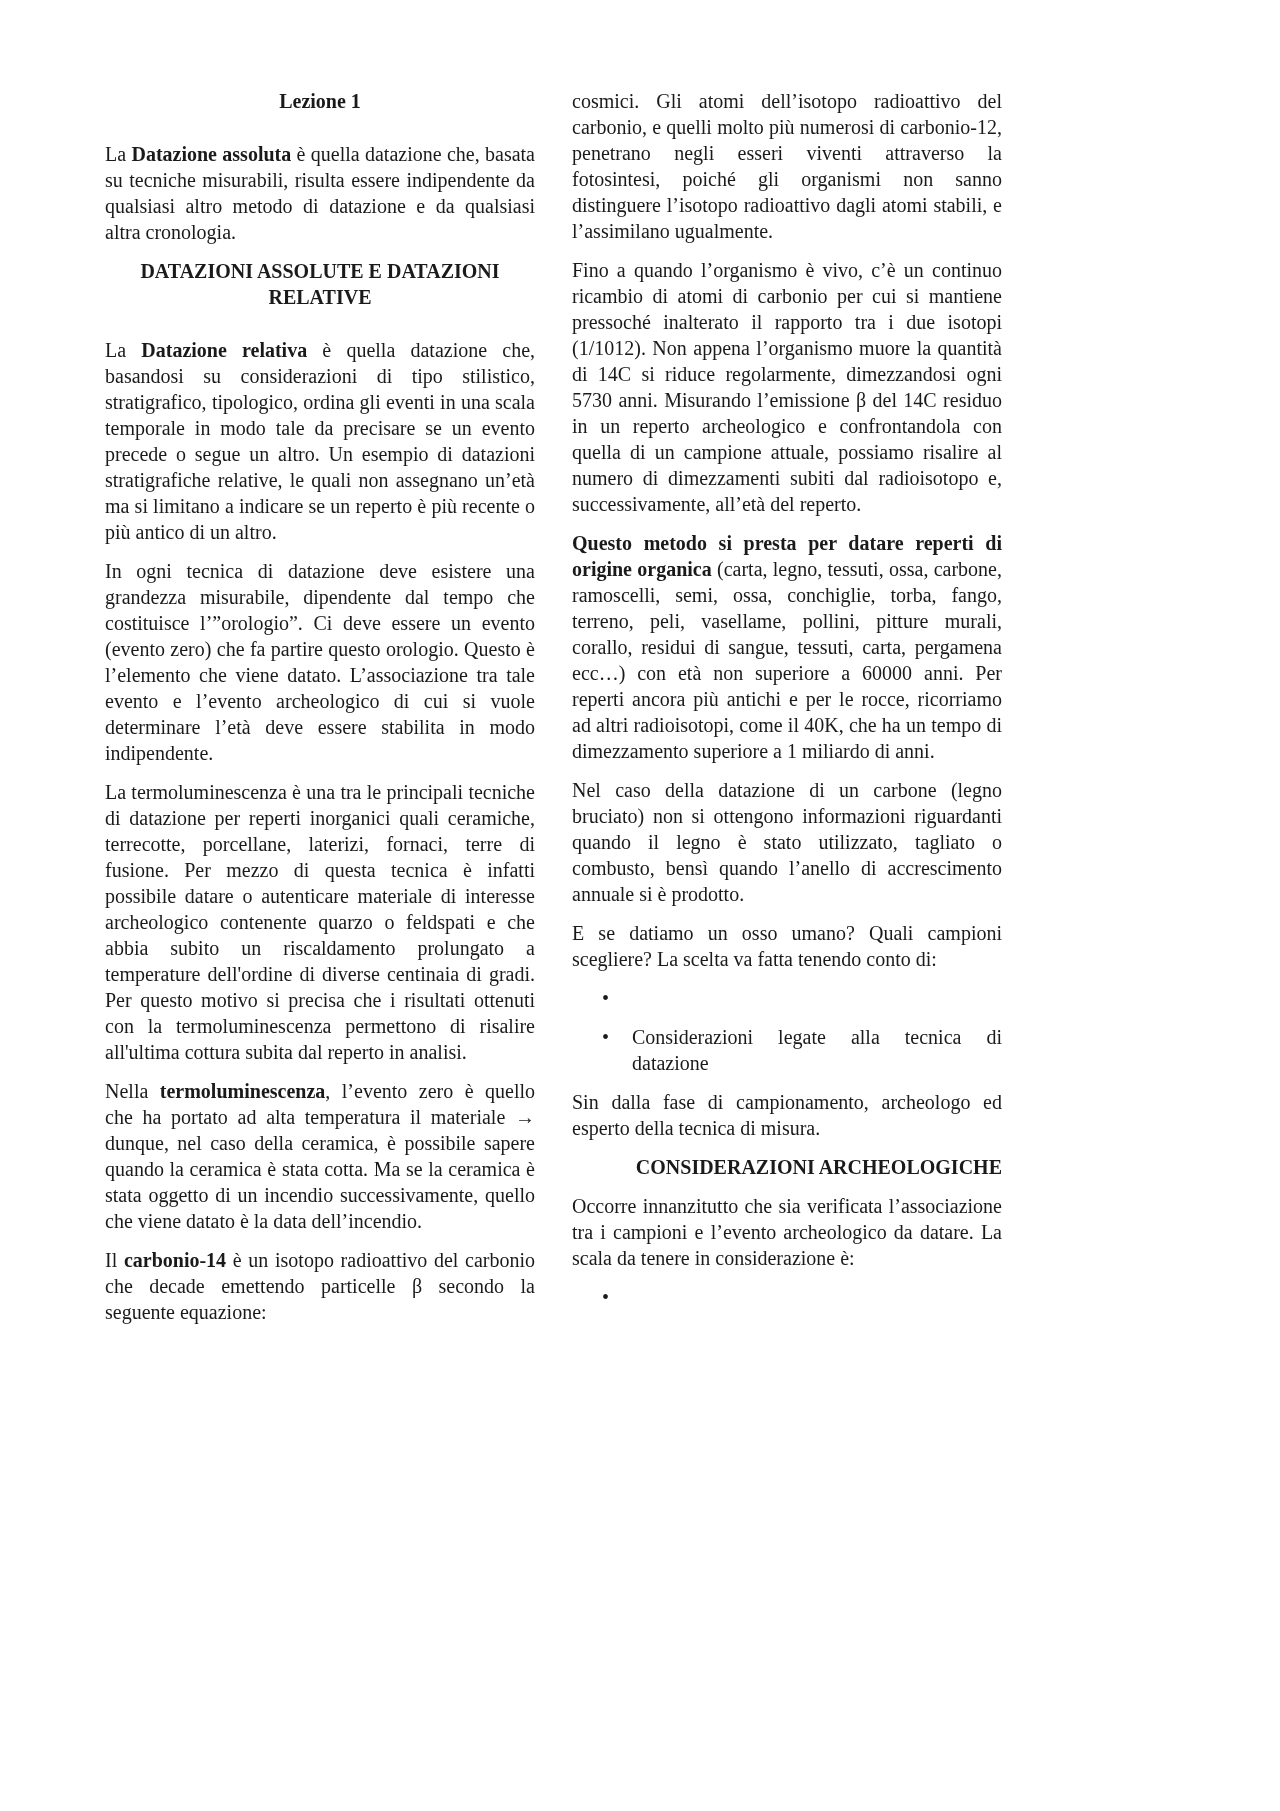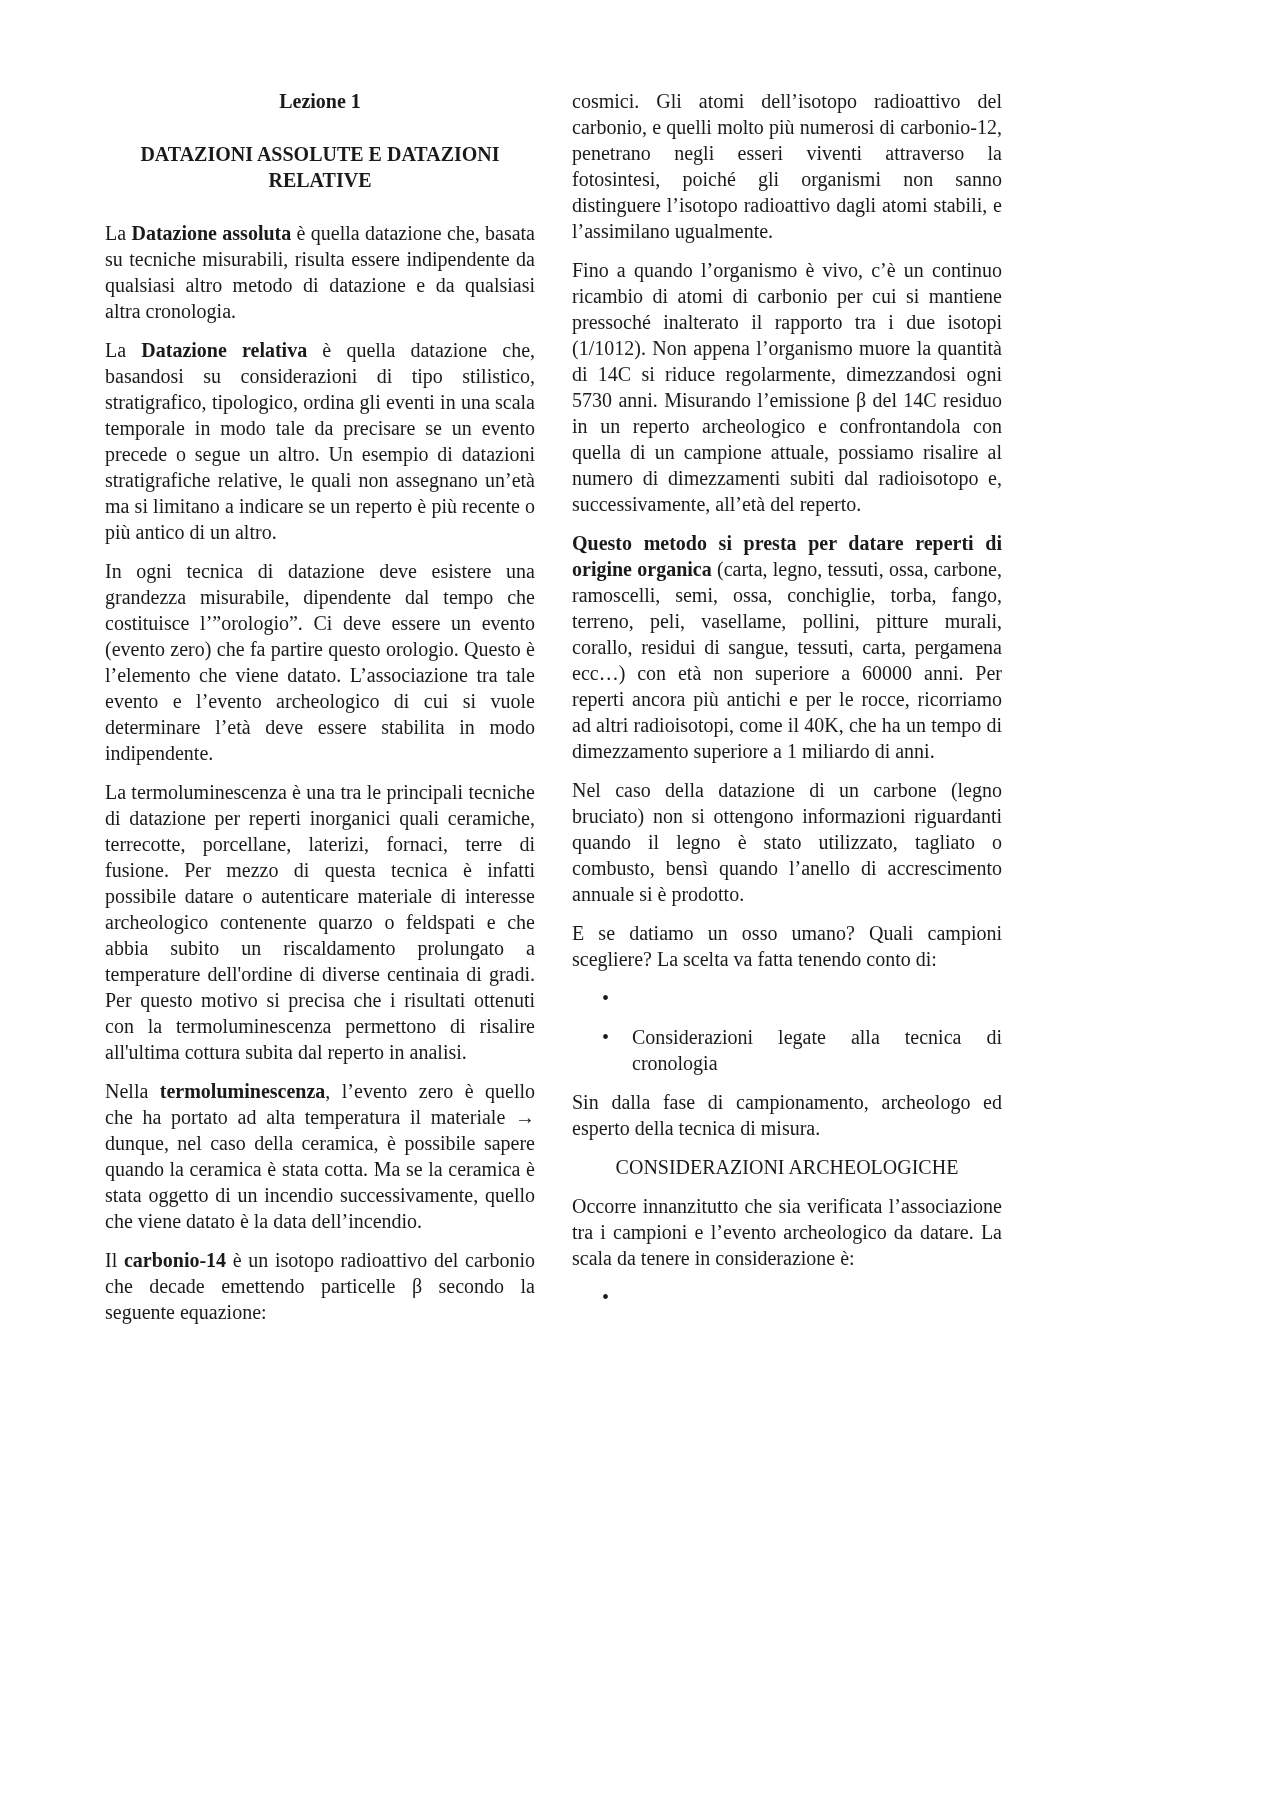--- a/index.html
+++ b/index.html
@@ -35,22 +35,23 @@
     text-align: center;
     font-weight: bold;
     margin-bottom: 27px;
   }
   .block.heading {
     text-align: center;
     font-weight: bold;
     margin-bottom: 27px;
   }
   .block.subheading {
-    text-align: center;
+    text-align: right;
     margin-bottom: 13px;
+    font-weight: bold;
   }
   .block.equation {
     text-align: left;
     margin-top: 46px;
     margin-bottom: 16px;
   }
   .block.bullet {
     display: flex;
     padding-left: 30px;
     margin-bottom: 13px;
@@ -67,40 +68,40 @@
   }
   .seg.bold { font-weight: bold; }
 </style>
 </head>
 <body style="color: rgb(26, 26, 26);">
 
 <div class="page" style="background: rgb(255, 255, 255);">
   <div class="columns">
     <div class="col">
         <div class="block title"><span class="seg">Lezione 1</span></div>
+        <div class="block p"><span class="seg">La </span><span class="seg bold">Datazione assoluta</span><span class="seg"> è quella datazione che, basata su tecniche misurabili, risulta essere indipendente da qualsiasi altro metodo di datazione e da qualsiasi altra cronologia.</span></div>
         <div class="block heading"><span class="seg">DATAZIONI ASSOLUTE E DATAZIONI RELATIVE</span></div>
-        <div class="block p"><span class="seg">La </span><span class="seg bold">Datazione assoluta</span><span class="seg"> è quella datazione che, basata su tecniche misurabili, risulta essere indipendente da qualsiasi altro metodo di datazione e da qualsiasi altra cronologia.</span></div>
         <div class="block p"><span class="seg">La </span><span class="seg bold">Datazione relativa</span><span class="seg"> è quella datazione che, basandosi su considerazioni di tipo stilistico, stratigrafico, tipologico, ordina gli eventi in una scala temporale in modo tale da precisare se un evento precede o segue un altro. Un esempio di datazioni stratigrafiche relative, le quali non assegnano un’età ma si limitano a indicare se un reperto è più recente o più antico di un altro.</span></div>
         <div class="block p"><span class="seg">In ogni tecnica di datazione deve esistere una grandezza misurabile, dipendente dal tempo che costituisce l’”orologio”. Ci deve essere un evento (evento zero) che fa partire questo orologio. Questo è l’elemento che viene datato. L’associazione tra tale evento e l’evento archeologico di cui si vuole determinare l’età deve essere stabilita in modo indipendente.</span></div>
         <div class="block p"><span class="seg">La termoluminescenza è una tra le principali tecniche di datazione per reperti inorganici quali ceramiche, terrecotte, porcellane, laterizi, fornaci, terre di fusione. Per mezzo di questa tecnica è infatti possibile datare o autenticare materiale di interesse archeologico contenente quarzo o feldspati e che abbia subito un riscaldamento prolungato a temperature dell'ordine di diverse centinaia di gradi. Per questo motivo si precisa che i risultati ottenuti con la termoluminescenza permettono di risalire all'ultima cottura subita dal reperto in analisi.</span></div>
         <div class="block p"><span class="seg">Nella </span><span class="seg bold">termoluminescenza</span><span class="seg">, l’evento zero è quello che ha portato ad alta temperatura il materiale → dunque, nel caso della ceramica, è possibile sapere quando la ceramica è stata cotta. Ma se la ceramica è stata oggetto di un incendio successivamente, quello che viene datato è la data dell’incendio.</span></div>
         <div class="block p"><span class="seg">Il </span><span class="seg bold">carbonio-14</span><span class="seg"> è un isotopo radioattivo del carbonio che decade emettendo particelle β secondo la seguente equazione:</span></div>
       </div>
     <div class="col">
         <div class="block p"><span class="seg">cosmici. Gli atomi dell’isotopo radioattivo del carbonio, e quelli molto più numerosi di carbonio-12, penetrano negli esseri viventi attraverso la fotosintesi, poiché gli organismi non sanno distinguere l’isotopo radioattivo dagli atomi stabili, e l’assimilano ugualmente.</span></div>
         <div class="block p"><span class="seg">Fino a quando l’organismo è vivo, c’è un continuo ricambio di atomi di carbonio per cui si mantiene pressoché inalterato il rapporto tra i due isotopi (1/1012). Non appena l’organismo muore la quantità di 14C si riduce regolarmente, dimezzandosi ogni 5730 anni. Misurando l’emissione β del 14C residuo in un reperto archeologico e confrontandola con quella di un campione attuale, possiamo risalire al numero di dimezzamenti subiti dal radioisotopo e, successivamente, all’età del reperto.</span></div>
         <div class="block p"><span class="seg bold">Questo metodo si presta per datare reperti di origine organica</span><span class="seg"> (carta, legno, tessuti, ossa, carbone, ramoscelli, semi, ossa, conchiglie, torba, fango, terreno, peli, vasellame, pollini, pitture murali, corallo, residui di sangue, tessuti, carta, pergamena  ecc…) con età non superiore a 60000 anni. Per reperti ancora più antichi e per le rocce, ricorriamo ad altri radioisotopi, come il 40K, che ha un tempo di dimezzamento superiore a 1 miliardo di anni.</span></div>
         <div class="block p"><span class="seg">Nel caso della datazione di un carbone (legno bruciato) non si ottengono informazioni riguardanti quando il legno è stato utilizzato, tagliato o combusto, bensì quando l’anello di accrescimento annuale si è prodotto.</span></div>
         <div class="block p"><span class="seg">E se datiamo un osso umano? Quali campioni scegliere? La scelta va fatta tenendo conto di:</span></div>
         <div class="block bullet">
           <span class="bullet-marker">•</span>
         </div>
         <div class="block bullet">
           <span class="bullet-marker">•</span>
-          <span class="bullet-body"><span class="seg">Considerazioni legate alla tecnica di cronologia</span></span>
+          <span class="bullet-body"><span class="seg">Considerazioni legate alla tecnica di datazione</span></span>
         </div>
         <div class="block p"><span class="seg">Sin dalla fase di campionamento, archeologo ed esperto della tecnica di misura.</span></div>
         <div class="block subheading"><span class="seg">CONSIDERAZIONI ARCHEOLOGICHE</span></div>
         <div class="block p"><span class="seg">Occorre innanzitutto che sia verificata l’associazione tra i campioni e l’evento archeologico da datare. La scala da tenere in considerazione è:</span></div>
         <div class="block bullet">
           <span class="bullet-marker">•</span>
         </div>
       </div>
   </div>
 </div>

